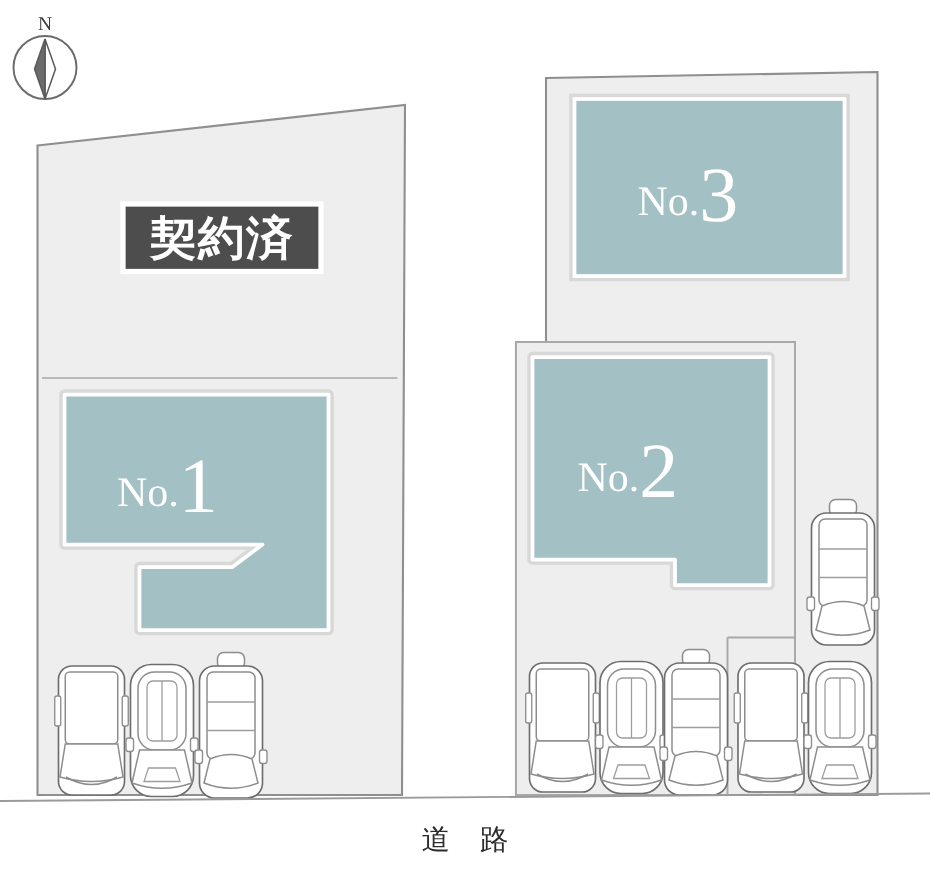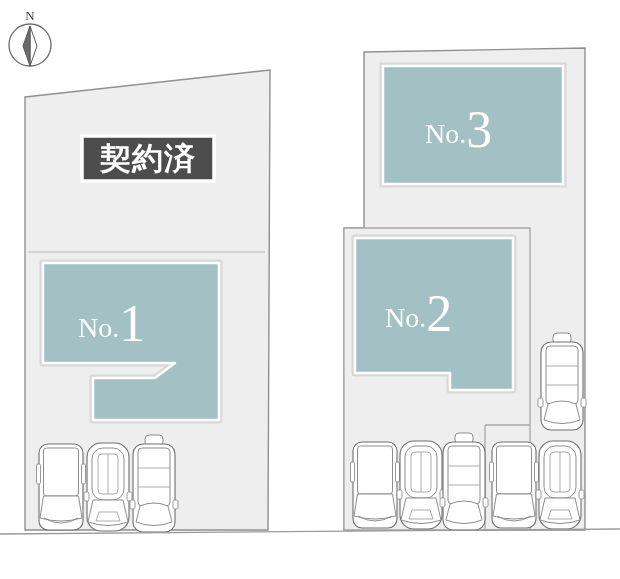--- a/index.html
+++ b/index.html
@@ -182,13 +182,14 @@
     <line x1="0" y1="534" x2="620" y2="529" stroke="#9a9a9a" stroke-width="1.3"></line>
 
     <g>
       <circle cx="30" cy="45" r="21" fill="#ffffff" stroke="#6b6b6b" stroke-width="1.3"></circle>
       <polygon points="30,26 37,46 30,66 30,26" fill="#ffffff" stroke="#5a5a5a" stroke-width="1"></polygon>
       <polygon points="30,26 23,46 30,66 30,26" fill="#6b6b6b" stroke="#5a5a5a" stroke-width="1"></polygon>
       <text class="compass-n" x="30" y="20" text-anchor="middle">N</text>
     </g>
   </svg>
 
+  <div class="road-label">道 路</div>
 </div>
 
 </body></html>

